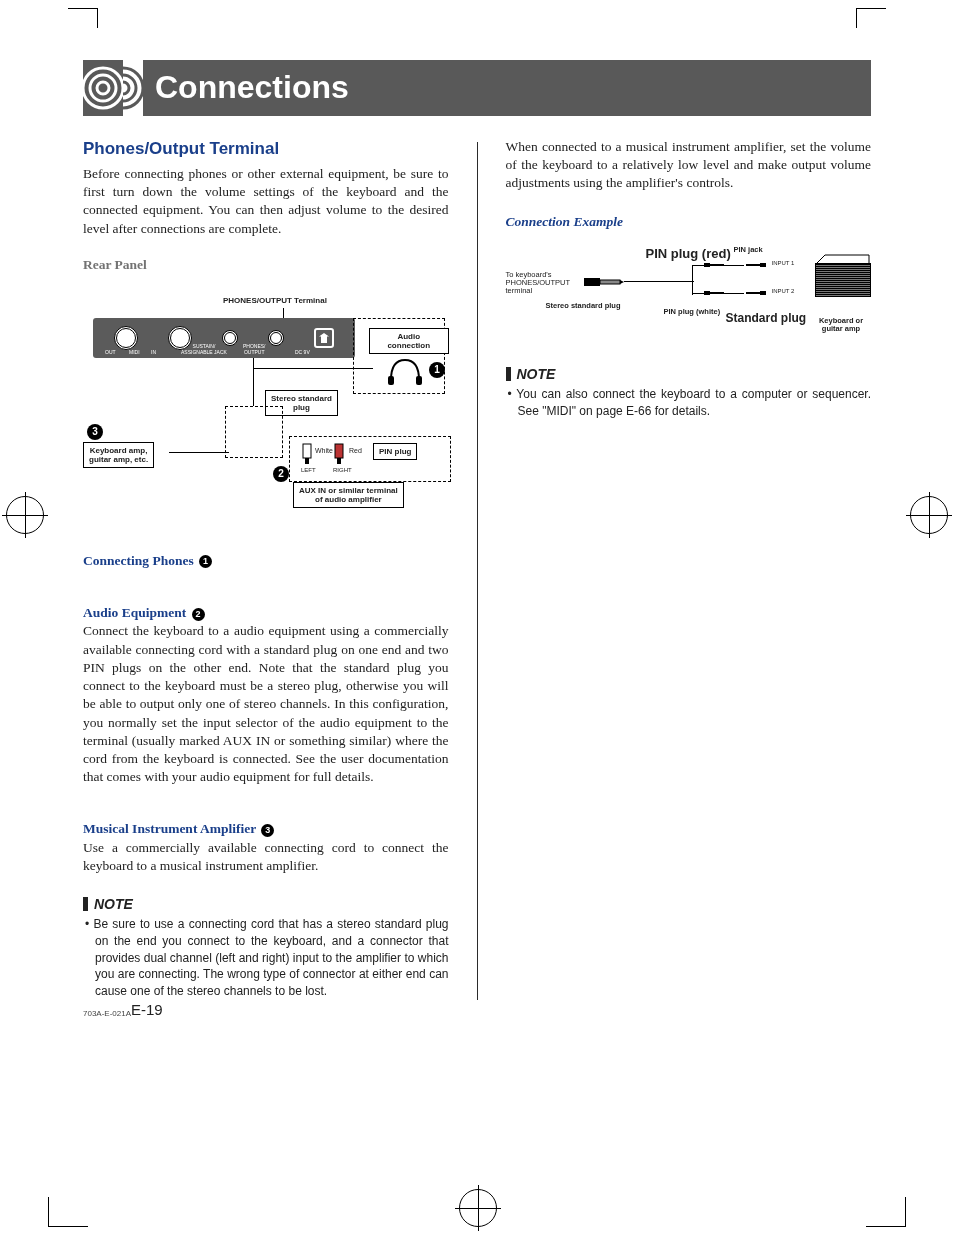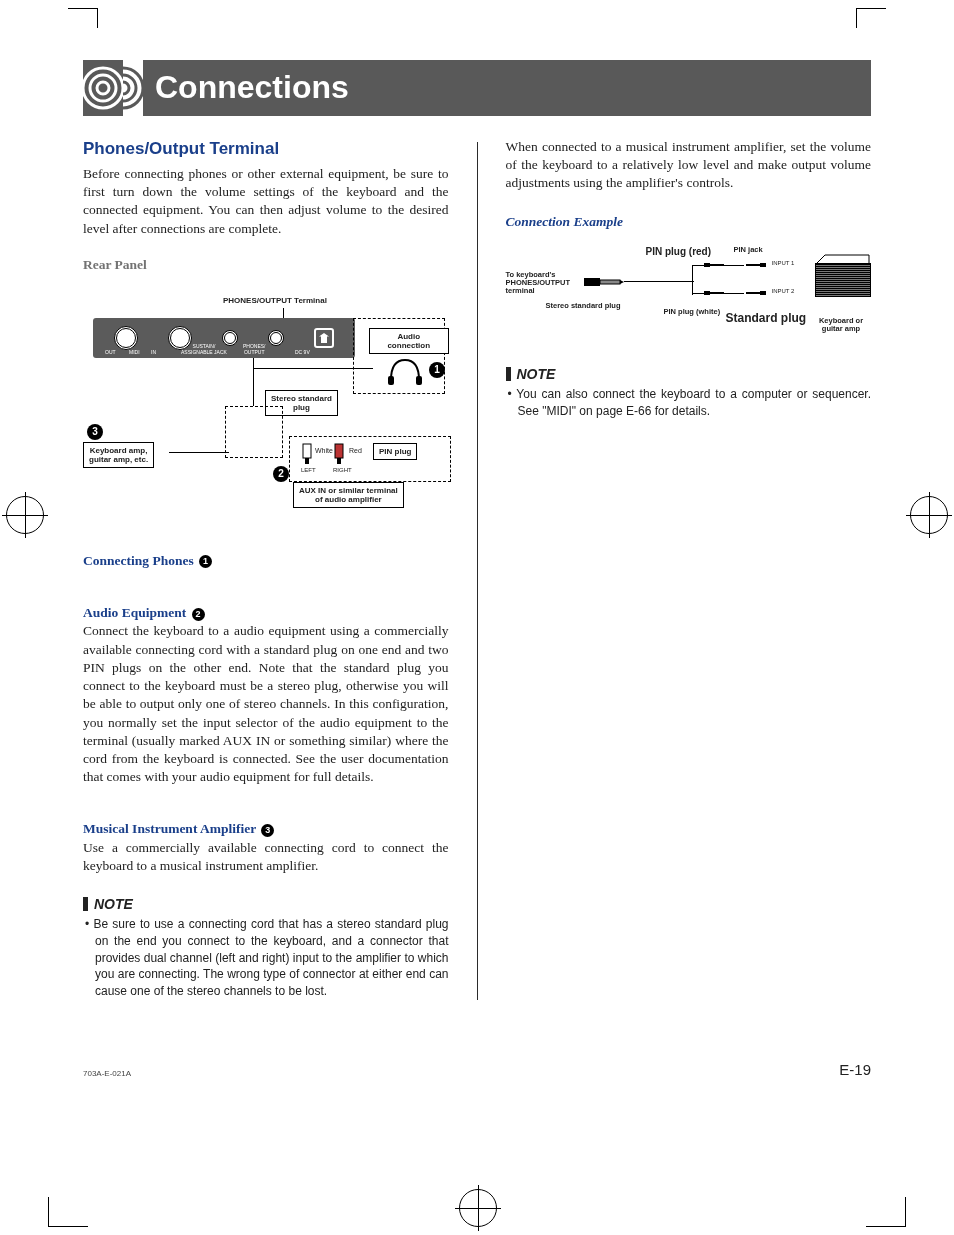--- a/index.html
+++ b/index.html
@@ -74,22 +74,22 @@
   }
 
   .diagram-box{
     margin:14px 0 18px;
     font-family:Arial,Helvetica,sans-serif;
   }
   .diag-label{font-weight:bold;font-size:8px;text-align:center}
   .lbl-box{border:1px solid #000;padding:3px 5px;font-size:8px;font-weight:bold;line-height:1.15;text-align:center;background:#fff}
 
   .footer{
-    display:flex;justify-content:space-between;align-items:flex-end;
-    margin-top:60px;font-family:Arial,Helvetica,sans-serif;
+    display:flex;justify-content:flex-start;align-items:flex-end;
+    font-family:Arial,Helvetica,sans-serif;
   }
   .footer-code{font-size:8px;color:#444}
   .footer-page{font-size:15px}
 
   
   .diag1{position:relative;height:230px;font-size:7px}
   .diag1 .panel{
     position:absolute;top:30px;left:10px;width:250px;height:40px;background:#5b5b5b;
     border-radius:3px;display:flex;align-items:center;justify-content:space-around;padding:0 6px
   }
@@ -235,30 +235,30 @@
     </div>
 
     <div class="col-sep"></div>
 
     <div class="col">
       <p>When connected to a musical instrument amplifier, set the volume of the keyboard to a relatively low level and make output volume adjustments using the amplifier's controls.</p>
 
       <p style="font-style:italic;color:#1a3f8a;font-weight:bold;margin-top:20px">Connection Example</p>
 
       <div class="diagram-box diag2">
-        <div style="position:absolute;top:26px;left:0;font-size:7.5px;font-weight:bold;white-space:pre;line-height:1.1">To keyboard's
+        <div style="position:absolute;top:26px;left:0;font-size:7.5px;font-weight:normal;white-space:pre;line-height:1.1">To keyboard's
 PHONES/OUTPUT
 terminal</div>
 
         <svg style="position:absolute;top:30px;left:78px" width="40" height="14">
             <rect x="0" y="3" width="16" height="8" fill="#000"></rect>
             <rect x="16" y="5" width="20" height="4" fill="#888" stroke="#000"></rect>
             <polygon points="36,5 40,7 36,9" fill="#000"></polygon>
           </svg>
-        <div style="position:absolute;top:0;left:140px;font-size:10px;font-weight:bold">PIN plug (red)</div>
+        <div style="position:absolute;top:0;left:140px;font-size:13px;font-weight:bold">PIN plug (red)</div>
         <div style="position:absolute;top:0;left:228px;font-size:7.5px;font-weight:bold">PIN jack</div>
 
         <div style="position:absolute;top:36px;left:118px;width:70px;height:1px;background:#000"></div>
         <div style="position:absolute;top:20px;left:186px;width:1px;height:30px;background:#000"></div>
         <div style="position:absolute;top:20px;left:186px;width:52px;height:1px;background:#000"></div>
         <div style="position:absolute;top:48px;left:186px;width:52px;height:1px;background:#000"></div>
         <span class="plug" style="position:absolute;top:17px;left:198px"></span>
         <span class="plug" style="position:absolute;top:45px;left:198px"></span>
         <span class="plug" style="position:absolute;top:17px;left:238px;transform:scaleX(-1)"></span>
         <span class="plug" style="position:absolute;top:45px;left:238px;transform:scaleX(-1)"></span>

